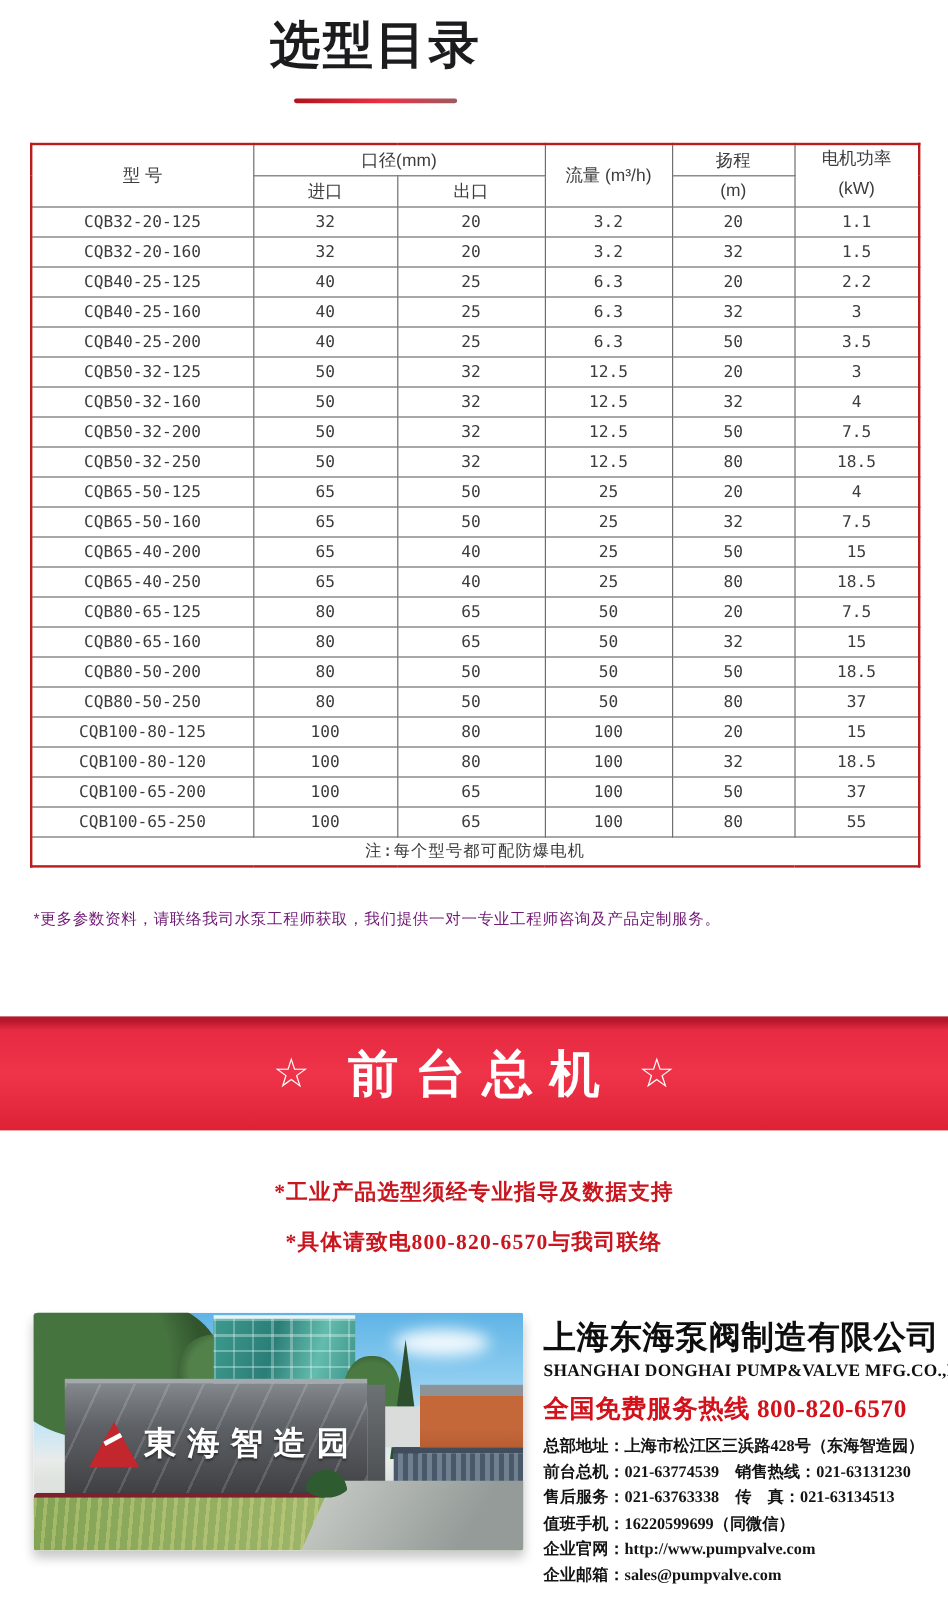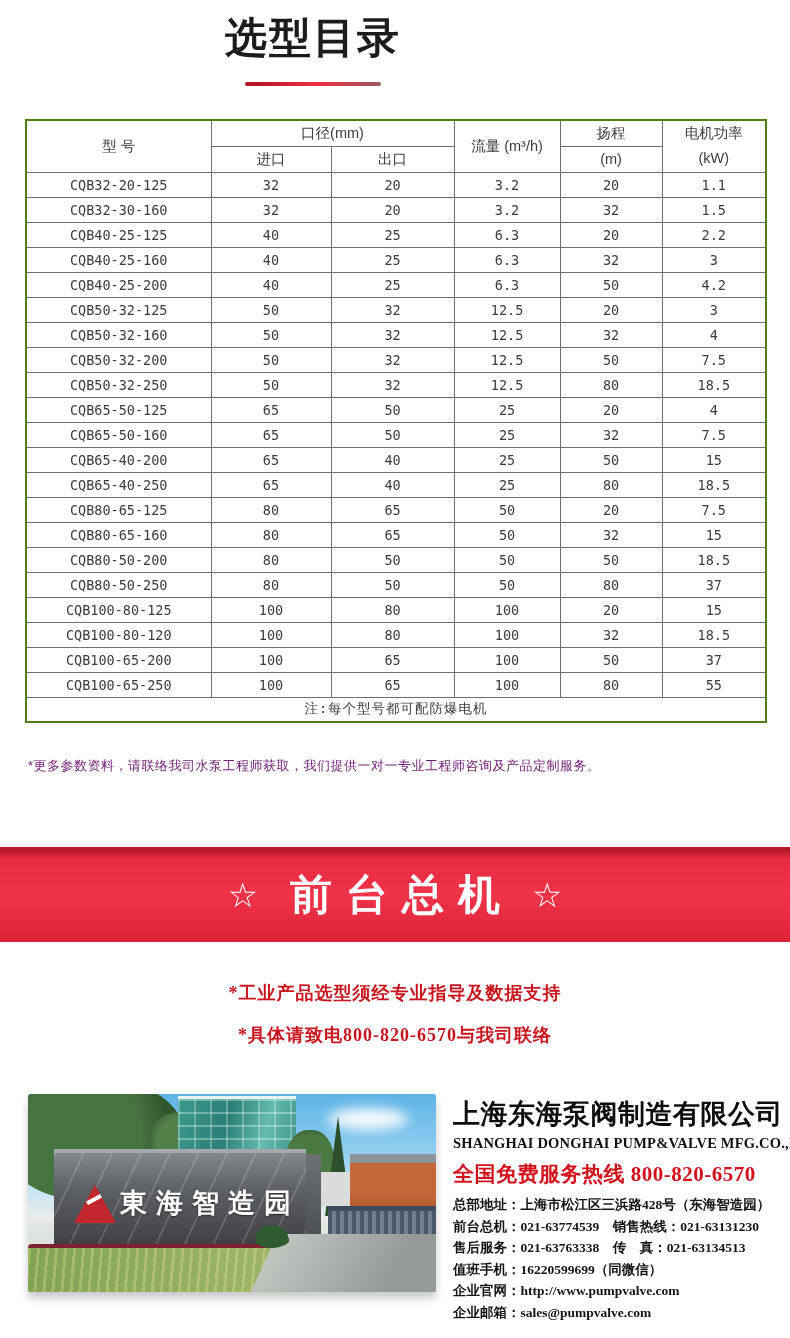--- a/index.html
+++ b/index.html
@@ -14,21 +14,21 @@
   .page-title { font-size:42px; font-weight:bold; color:#1c1c1e; letter-spacing:2px; }
   .title-underline {
     width:136px; height:4px; margin:16px auto 0;
     background:linear-gradient(90deg,#b1121f 0%,#ee2f44 55%,#9c5a60 100%);
     border-radius:2px;
   }
 
   
   .table-wrap { position:absolute; top:119px; left:25px; width:740px; }
   table.sel { border-collapse:collapse; width:740px; table-layout:fixed;
-    border:2px solid #4d7c0f; }
+    border:2px solid #b91c1c; }
   table.sel th, table.sel td {
     border:1px solid #6f6f6f; text-align:center; vertical-align:middle;
     font-weight:normal; color:#3c3c3c; padding:0;
   }
   table.sel thead th { font-size:14.5px; height:26px; font-family:"Liberation Sans",sans-serif; }
   table.sel td { height:25px; font-size:13.5px; font-family:"DejaVu Sans Mono", monospace; }
   table.sel td.model { letter-spacing:0; }
   .two-line div { line-height:25px; }
   td.note-cell { font-family:"Liberation Sans",sans-serif; font-size:14px; height:26px; letter-spacing:1px; }
 
@@ -153,21 +153,21 @@
     <tbody>
         <tr>
           <td class="model">CQB32-20-125</td>
           <td>32</td>
           <td>20</td>
           <td>3.2</td>
           <td>20</td>
           <td>1.1</td>
         </tr>
         <tr>
-          <td class="model">CQB32-30-160</td>
+          <td class="model">CQB32-20-160</td>
           <td>32</td>
           <td>20</td>
           <td>3.2</td>
           <td>32</td>
           <td>1.5</td>
         </tr>
         <tr>
           <td class="model">CQB40-25-125</td>
           <td>40</td>
           <td>25</td>
@@ -182,21 +182,21 @@
           <td>6.3</td>
           <td>32</td>
           <td>3</td>
         </tr>
         <tr>
           <td class="model">CQB40-25-200</td>
           <td>40</td>
           <td>25</td>
           <td>6.3</td>
           <td>50</td>
-          <td>4.2</td>
+          <td>3.5</td>
         </tr>
         <tr>
           <td class="model">CQB50-32-125</td>
           <td>50</td>
           <td>32</td>
           <td>12.5</td>
           <td>20</td>
           <td>3</td>
         </tr>
         <tr>

